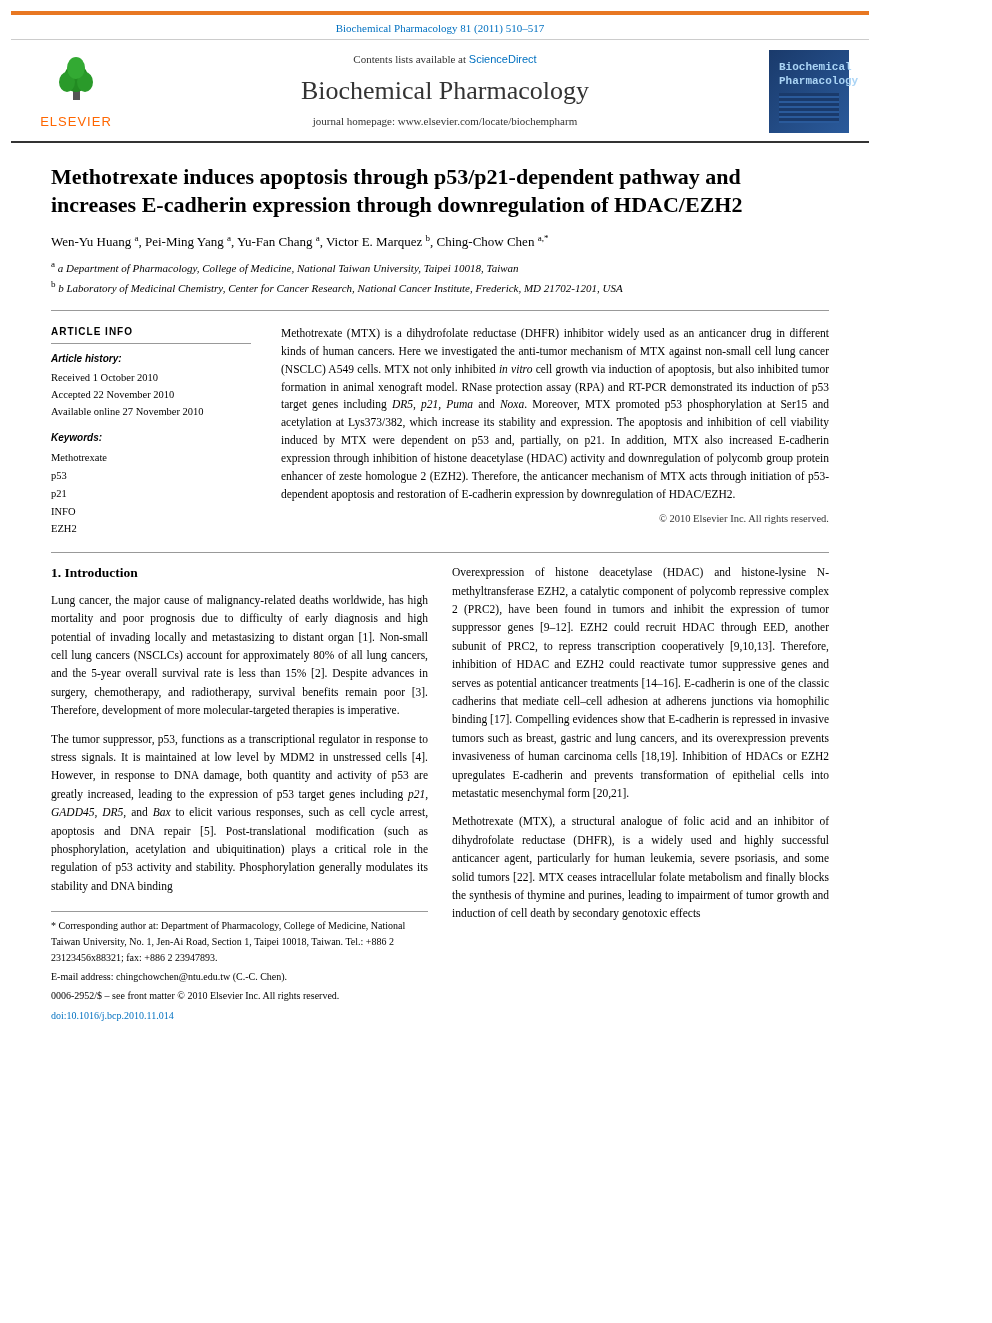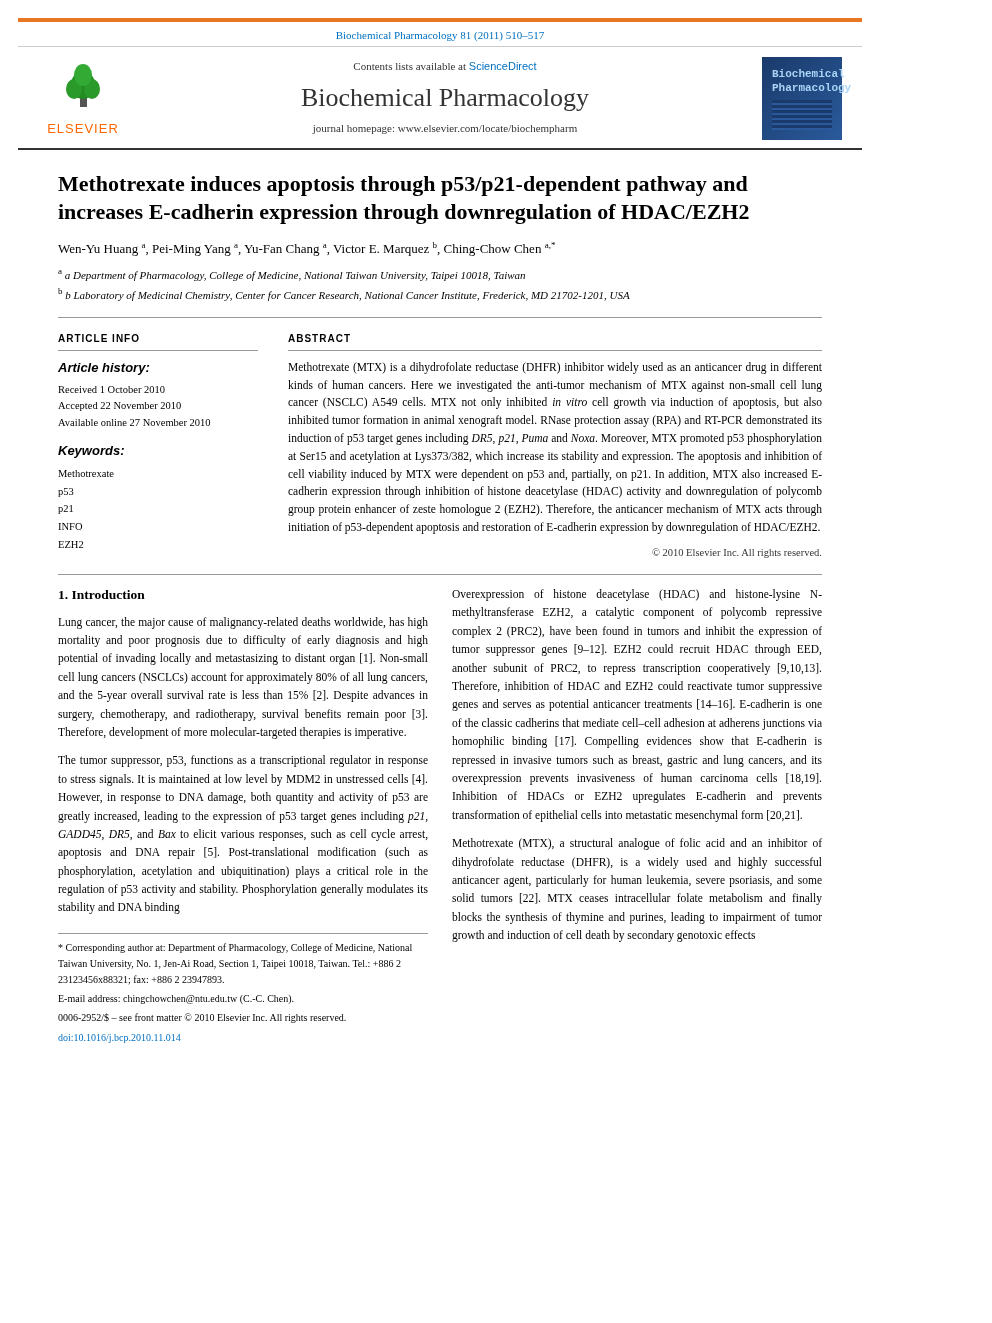--- a/index.html
+++ b/index.html
@@ -8,21 +8,21 @@
       background: #fff;
       color: #000;
       width: 992px;
       min-height: 1323px;
       font-size: 13px;
       line-height: 1.45;
     }
 
     .page-wrapper {
       width: 880px;
-      padding: 18px;
+      padding: 11px;
       background: #fff;
     }
 
     
     .journal-top-bar {
       background: #fff;
       text-align: center;
       padding: 6px 0 2px 0;
       font-size: 11px;
       color: #0070c0;
@@ -189,21 +189,21 @@
       font-weight: bold;
       text-transform: uppercase;
       letter-spacing: 1px;
       border-bottom: 1px solid #999;
       padding-bottom: 3px;
       margin-bottom: 8px;
       font-family: Arial, sans-serif;
     }
 
     .article-info-sub {
-      font-size: 13px;
+      font-size: 10px;
       font-style: italic;
       font-weight: bold;
       margin-bottom: 4px;
       font-family: Arial, sans-serif;
     }
 
     .article-info-text {
       font-size: 10.5px;
       line-height: 1.6;
       margin-bottom: 10px;
@@ -388,21 +388,20 @@
             <div>Methotrexate</div>
             <div>p53</div>
             <div>p21</div>
             <div>INFO</div>
             <div>EZH2</div>
           </div>
         </div>
       </div>
 
       <div class="right-col">
-        <div class="abstract-heading">ABSTRACT</div>
         <div class="abstract-text">
           Methotrexate (MTX) is a dihydrofolate reductase (DHFR) inhibitor widely used as an anticancer drug in different kinds of human cancers. Here we investigated the anti-tumor mechanism of MTX against non-small cell lung cancer (NSCLC) A549 cells. MTX not only inhibited <em>in vitro</em> cell growth via induction of apoptosis, but also inhibited tumor formation in animal xenograft model. RNase protection assay (RPA) and RT-PCR demonstrated its induction of p53 target genes including <em>DR5</em>, <em>p21</em>, <em>Puma</em> and <em>Noxa</em>. Moreover, MTX promoted p53 phosphorylation at Ser15 and acetylation at Lys373/382, which increase its stability and expression. The apoptosis and inhibition of cell viability induced by MTX were dependent on p53 and, partially, on p21. In addition, MTX also increased E-cadherin expression through inhibition of histone deacetylase (HDAC) activity and downregulation of polycomb group protein enhancer of zeste homologue 2 (EZH2). Therefore, the anticancer mechanism of MTX acts through initiation of p53-dependent apoptosis and restoration of E-cadherin expression by downregulation of HDAC/EZH2.
         </div>
         <div class="copyright-line">© 2010 Elsevier Inc. All rights reserved.</div>
       </div>
     </div>
 
     <hr class="bottom-divider">
 
     <div class="body-two-col">

